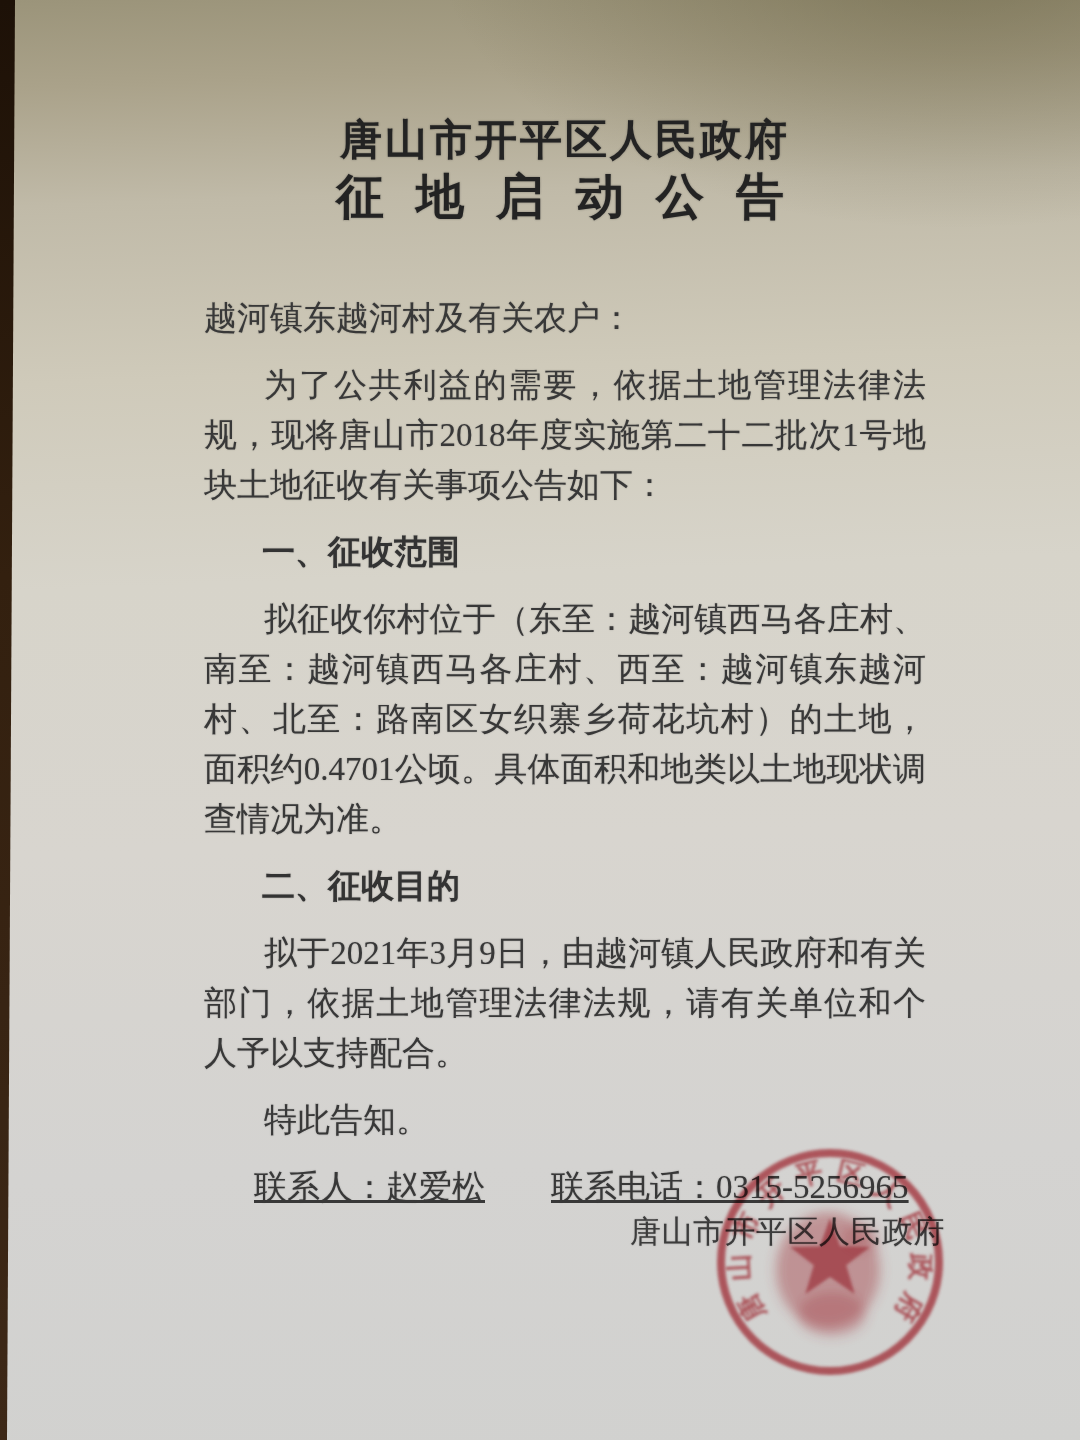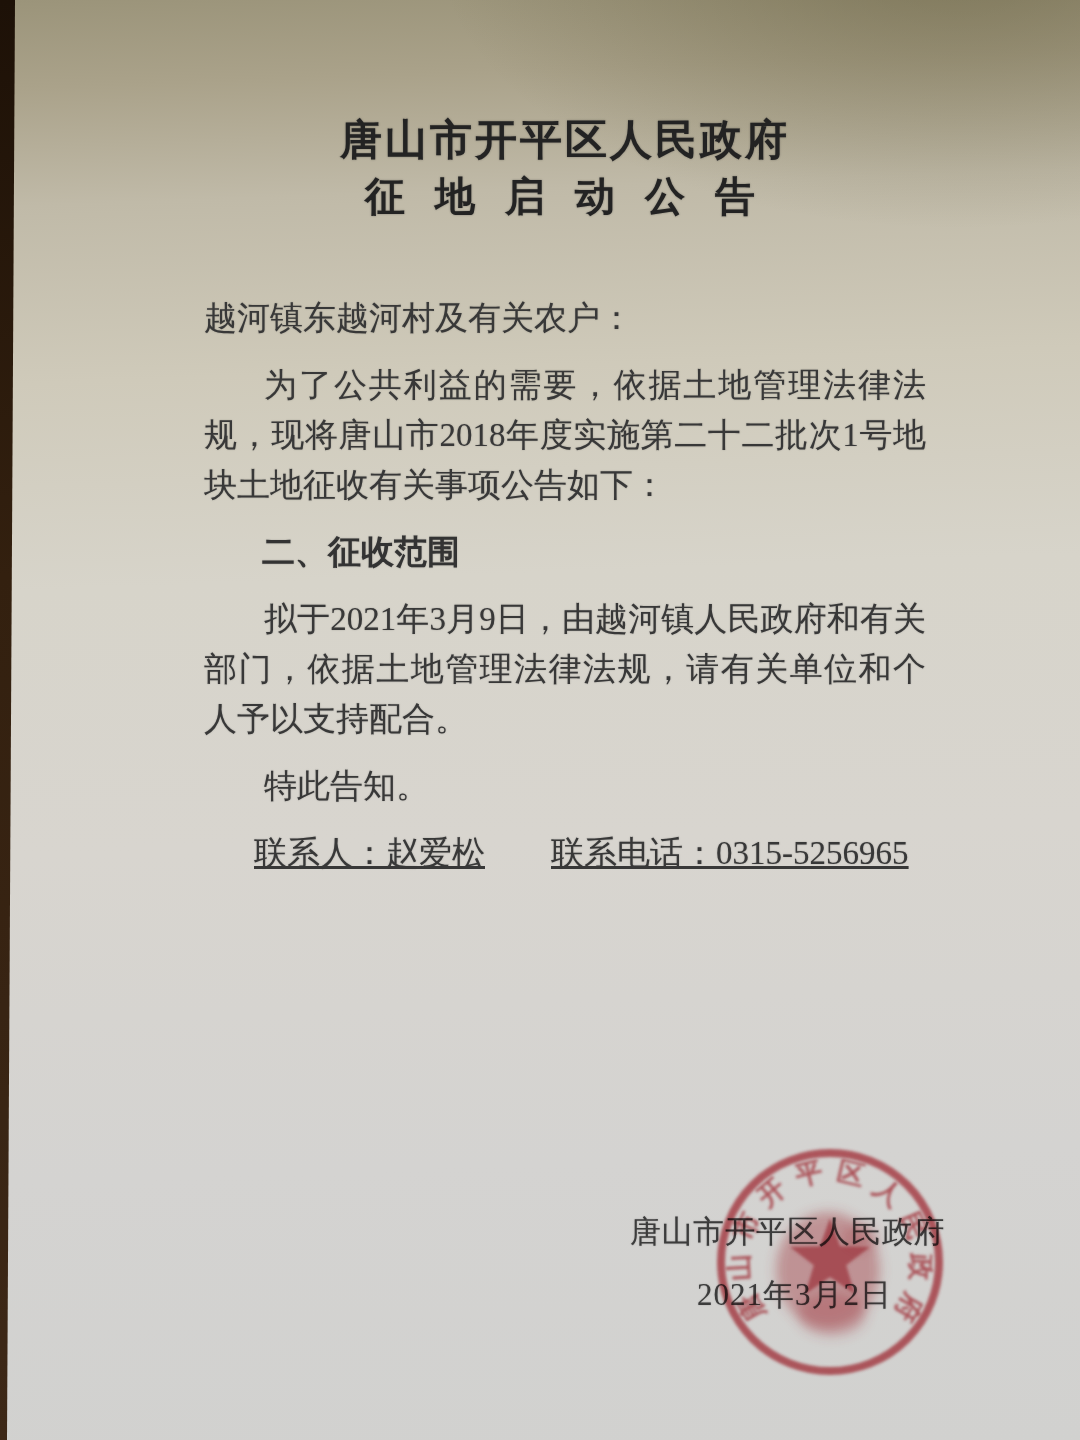--- a/index.html
+++ b/index.html
@@ -30,21 +30,21 @@
   }
   .title-block{
     position:absolute;left:187px;top:114px;width:756px;
     text-align:center;color:#232323;
   }
   .title-line1{
     font-size:42px;font-weight:bold;letter-spacing:3px;line-height:52px;
     text-shadow:0 0 2px rgba(35,35,35,.45);
   }
   .title-line2{
-    font-size:40px;font-weight:bold;letter-spacing:10px;line-height:50px;
+    font-size:48px;font-weight:bold;letter-spacing:10px;line-height:50px;
     margin-top:6px;
     text-shadow:0 0 2px rgba(35,35,35,.45);
   }
   .content{
     position:absolute;left:187px;top:276px;width:756px;
     font-size:33px;line-height:50px;color:#383838;
     text-align:justify;
     text-shadow:0 0 1.5px rgba(56,56,56,.4);
   }
   .content p{margin:17px;}
@@ -85,35 +85,36 @@
 
   <div class="title-block">
     <div class="title-line1">唐山市开平区人民政府</div>
     <div class="title-line2">征 地 启 动 公 告</div>
   </div>
 
   <div class="content">
     <p>越河镇东越河村及有关农户：</p>
     <p class="indent">为了公共利益的需要，依据土地管理法律法规，现将唐山市2018年度实施第二十二批次1号地块土地征收有关事项公告如下：</p>
 
+    <p class="sec-heading">一、征收范围</p>
+    <p class="indent">拟征收你村位于（东至：越河镇西马各庄村、南至：越河镇西马各庄村、西至：越河镇东越河村、北至：路南区女织寨乡荷花坑村）的土地，面积约0.4701公顷。具体面积和地类以土地现状调查情况为准。</p>
 
-    <p class="sec-heading">二、征收范围</p>
+    <p class="sec-heading">二、征收目的</p>
 
     <p class="indent">拟于2021年3月9日，由越河镇人民政府和有关部门，依据土地管理法律法规，请有关单位和个人予以支持配合。</p>
 
     <p class="indent">特此告知。</p>
 
     <p class="contact-line">
       <span>联系人：赵爱松</span><span class="contact-gap"></span><span>联系电话：0315-5256965</span>
     </p>
   </div>
 
   <div class="signature">唐山市开平区人民政府</div>
 
-  <div class="issue-date">2021年3月2日</div>
 
   <div class="seal">
     <svg viewBox="0 0 240 240">
       <defs>
         <filter id="inkSoft" x="-30%" y="-30%" width="160%" height="160%">
           <feGaussianBlur stdDeviation="1.4"></feGaussianBlur>
         </filter>
         <filter id="inkBlob" x="-60%" y="-60%" width="220%" height="220%">
           <feGaussianBlur stdDeviation="6"></feGaussianBlur>
         </filter>

